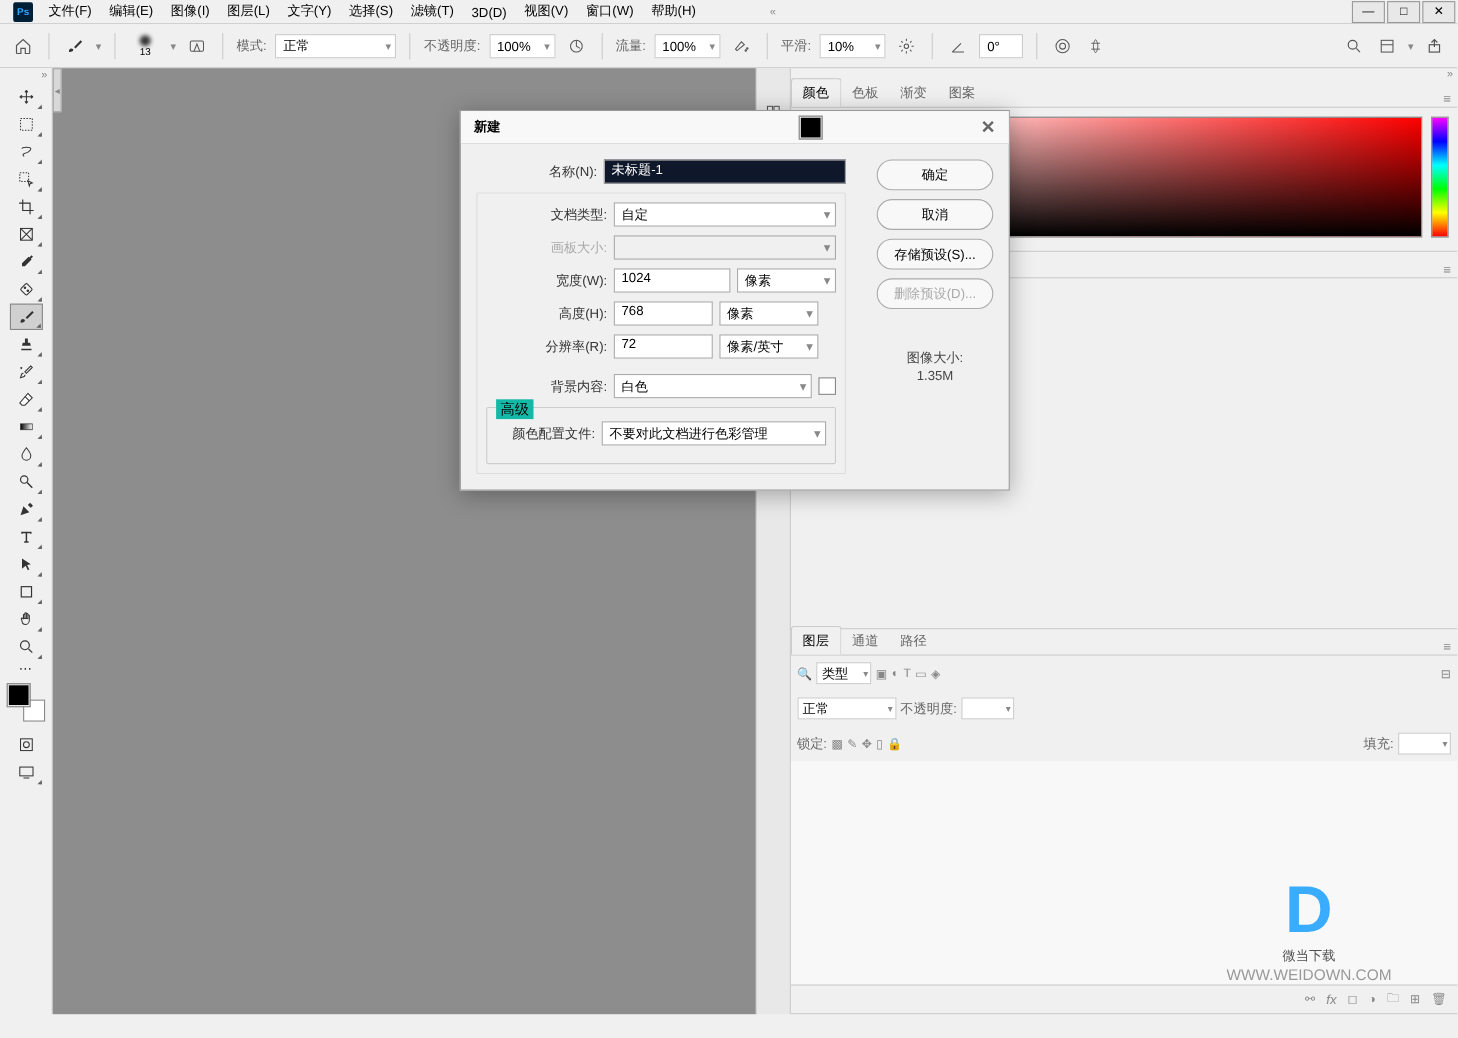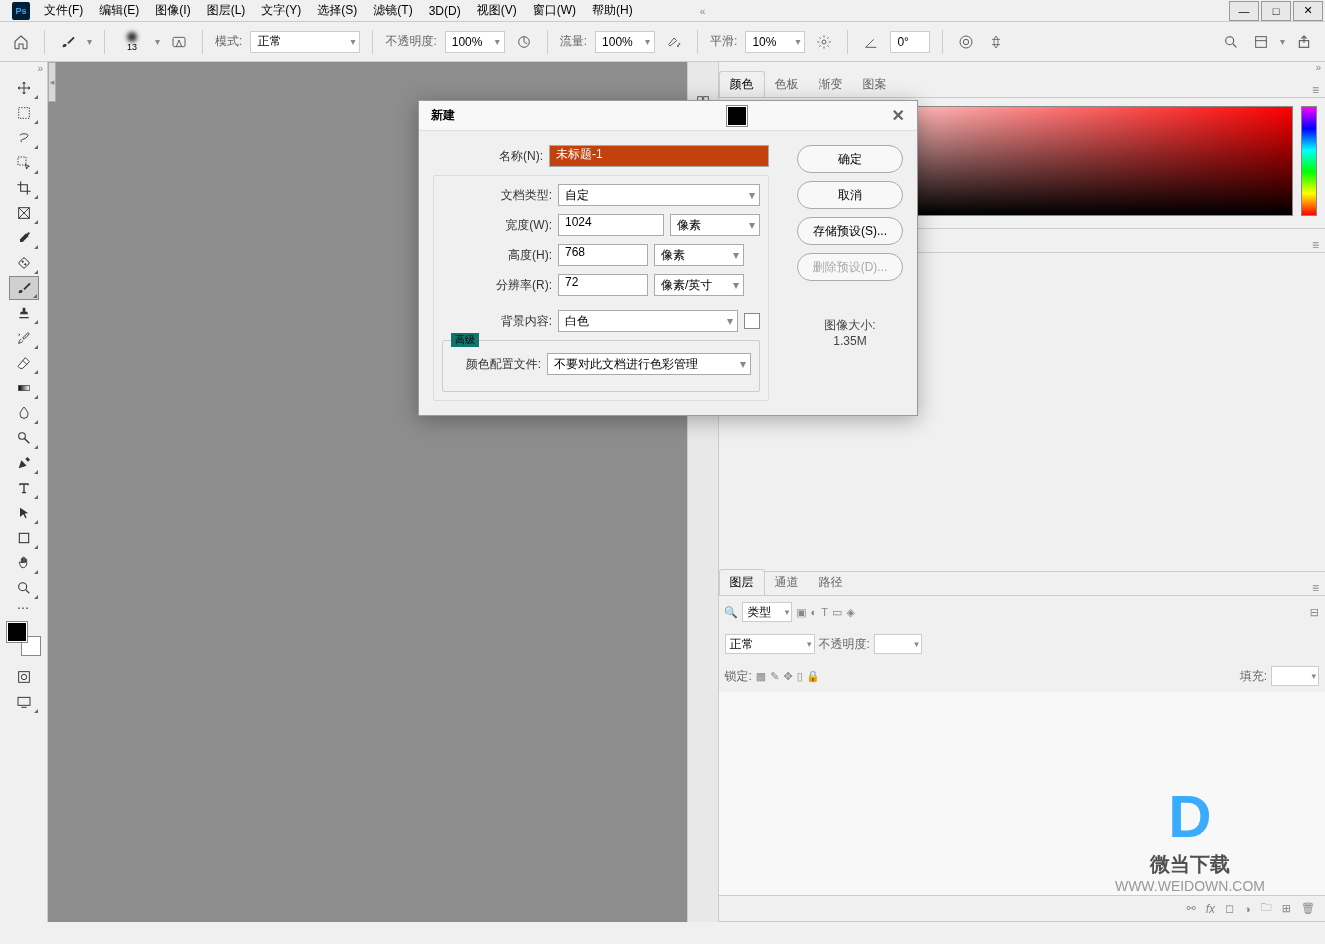--- a/index.html
+++ b/index.html
@@ -48,37 +48,37 @@
 .color-picker{flex:1;height:110px;background:linear-gradient(to bottom,rgba(0,0,0,0),#000),linear-gradient(to right,#fff,#ff0000);position:relative;border:1px solid #888}
 .hue-bar{width:16px;height:110px;background:linear-gradient(to bottom,#ff00ff,#0000ff,#00ffff,#00ff00,#ffff00,#ff0000);border:1px solid #888}
 .props-body{flex:1;padding:10px;color:#888}
 .layers-body{flex:1;background:#f8f8f8}
 .layers-controls{padding:6px;display:flex;gap:4px;align-items:center;flex-wrap:wrap}
 .mini-select{height:20px;border:1px solid #ccc;background:#fff;padding:0 14px 0 4px;position:relative;font-size:11px;display:flex;align-items:center}
 .mini-select::after{content:"▾";position:absolute;right:2px;color:#888;font-size:9px}
 .layers-footer{height:26px;border-top:1px solid #ccc;display:flex;align-items:center;justify-content:flex-end;gap:10px;padding:0 10px;color:#888}
 .watermark{position:absolute;right:60px;bottom:50px;text-align:center;color:#1a9fff;opacity:0.85}
 .watermark .logo{font-size:60px;font-weight:bold}
-.watermark .txt{color:#333;font-size:20px;font-weight:bold}
+.watermark .txt{color:#333;font-size:12px;font-weight:normal}
 .watermark .url{color:#888;font-size:14px}
 
 .dialog{position:absolute;left:418px;top:100px;width:500px;background:#f0f0f0;border:1px solid #999;box-shadow:0 4px 20px rgba(0,0,0,0.3)}
 .dialog-title{height:30px;background:#f8f8f8;border-bottom:1px solid #ddd;display:flex;align-items:center;padding:0 12px;font-weight:bold}
 .dialog-close{margin-left:auto;font-size:16px;color:#666;cursor:pointer}
 .dialog-body{padding:14px;display:flex;gap:28px}
 .dialog-form{flex:1}
 .form-row{display:flex;align-items:center;margin-bottom:8px;gap:6px}
 .form-label{width:110px;text-align:right;color:#333}
 .form-label.dim{color:#aaa}
 .form-input{flex:1;height:22px;border:1px solid #aaa;background:#fff;padding:0 6px}
-.form-input.selected{background:#c2410c;color:#fff}
+.form-input.selected{background:#0f172a;color:#fff}
 .form-select{height:22px;border:1px solid #aaa;background:#fff;padding:0 18px 0 6px;position:relative;display:flex;align-items:center}
 .form-select::after{content:"▾";position:absolute;right:4px;color:#888}
 .fieldset{border:1px solid #ccc;border-radius:2px;padding:12px 8px 8px;margin-top:8px;position:relative}
-.fieldset-legend{position:absolute;top:-8px;left:8px;background:#0f766e;padding:0 4px;font-size:10px}
+.fieldset-legend{position:absolute;top:-8px;left:8px;background:#14b8a6;padding:0 4px;font-size:13px}
 .dialog-buttons{width:120px;display:flex;flex-direction:column;gap:8px}
 .dlg-btn{height:28px;border:1px solid #aaa;border-radius:14px;background:#f8f8f8;display:flex;align-items:center;justify-content:center;cursor:pointer}
 .dlg-btn.disabled{color:#aaa}
 .img-size{text-align:center;margin-top:28px;color:#444}
 .checkbox{width:16px;height:16px;border:1px solid #888;background:#fff}
 svg{width:16px;height:16px}
 .mini-icon{color:#888;font-size:11px}
 </style>
 </head>
 <body>
@@ -470,20 +470,24 @@
         <div class="form-input selected">未标题-1</div>
       </div>
       <div style="border:1px solid #ddd;border-radius:2px;padding:8px">
         <div class="form-row">
           <div class="form-label">文档类型:</div>
           <div class="form-select" style="flex:1">
               <span>自定</span>
             </div>
         </div>
         <div class="form-row">
+          <div class="form-label dim">画板大小:</div>
+          <div class="form-select" style="flex:1;background:#f0f0f0"></div>
+        </div>
+        <div class="form-row">
           <div class="form-label">宽度(W):</div>
           <div class="form-input" style="width:106px;flex:none">1024</div>
           <div class="form-select" style="width:90px">
               <span>像素</span>
             </div>
         </div>
         <div class="form-row">
           <div class="form-label">高度(H):</div>
           <div class="form-input" style="width:90px;flex:none">768</div>
           <div class="form-select" style="width:90px">

